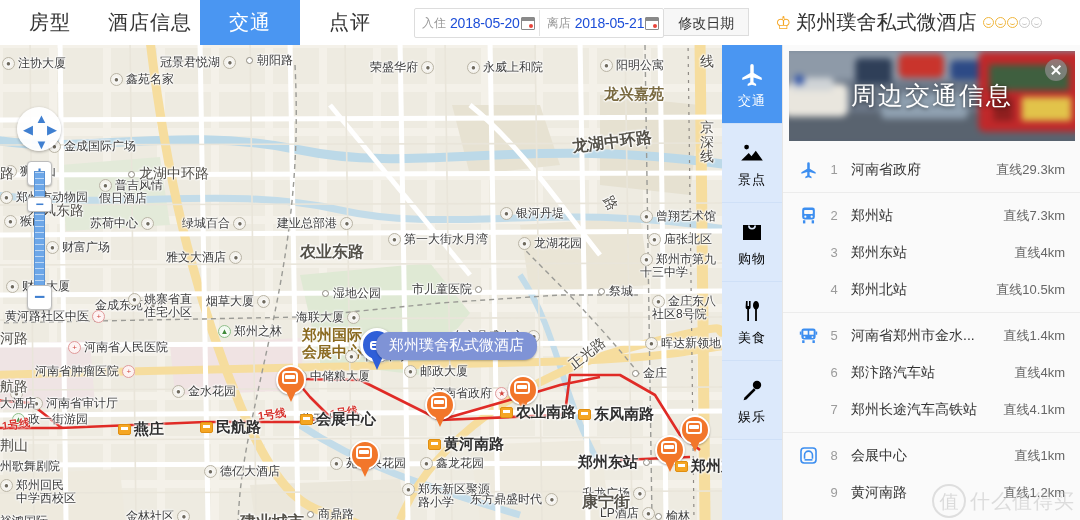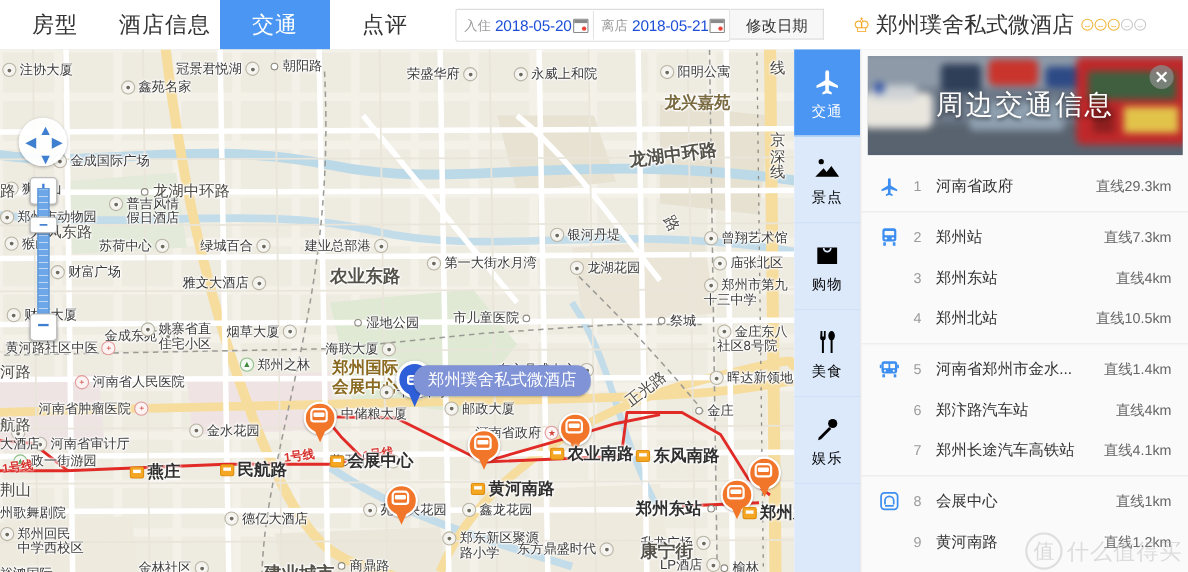--- a/index.html
+++ b/index.html
@@ -406,21 +406,21 @@
     <div class="maplabel sub" style="left:600px;top:14px;"><span class="poi-ic">●</span>阳明公寓</div>
     <div class="maplabel area" style="left:604px;top:40px;">龙兴嘉苑</div>
     <div class="maplabel road" style="left:700px;top:8px;">线</div>
     <div class="maplabel road" style="left:700px;top:75px;line-height:1.05;width:14px;white-space:normal;">京深线</div>
 
     <div class="maplabel sub" style="left:48px;top:95px;"><span class="poi-ic">●</span>金成国际广场</div>
     <div class="maplabel bigroad" style="left:572px;top:88px;transform:rotate(-7deg);">龙湖中环路</div>
     <div class="maplabel sub" style="left:4px;top:120px;"><span class="poi-ic">●</span>狮子山</div>
     <div class="maplabel sub" style="left:0px;top:146px;"><span class="poi-ic">●</span>郑州市动物园</div>
     <div class="maplabel sub" style="left:4px;top:170px;"><span class="poi-ic">●</span>猴山</div>
-    <div class="maplabel sub" style="left:99px;top:134px;line-height:1.1;"><span class="poi-ic">●</span>普吉风情<br><span style="margin-left:16px;">假日酒店</span></div>
+    <div class="maplabel sub" style="left:99px;top:134px;line-height:1.1;"><span class="poi-ic">●</span>普吉风情<br><span style="">假日酒店</span></div>
     <div class="maplabel sub" style="left:90px;top:172px;">苏荷中心 <span class="poi-ic">●</span></div>
     <div class="maplabel sub" style="left:182px;top:172px;">绿城百合 <span class="poi-ic">●</span></div>
     <div class="maplabel sub" style="left:277px;top:172px;">建业总部港 <span class="poi-ic">●</span></div>
     <div class="maplabel road" style="left:128px;top:120px;"><span class="dotnode"></span>龙湖中环路</div>
     <div class="maplabel road" style="left:0px;top:120px;">路</div>
     <div class="maplabel road" style="left:28px;top:157px;">东风东路</div>
     <div class="maplabel sub" style="left:500px;top:162px;"><span class="poi-ic">●</span>银河丹堤</div>
     <div class="maplabel sub" style="left:388px;top:188px;"><span class="poi-ic">●</span>第一大街水月湾</div>
     <div class="maplabel sub" style="left:518px;top:192px;"><span class="poi-ic">●</span>龙湖花园</div>
     <div class="maplabel sub" style="left:640px;top:165px;"><span class="poi-ic">●</span>曾翔艺术馆</div>

